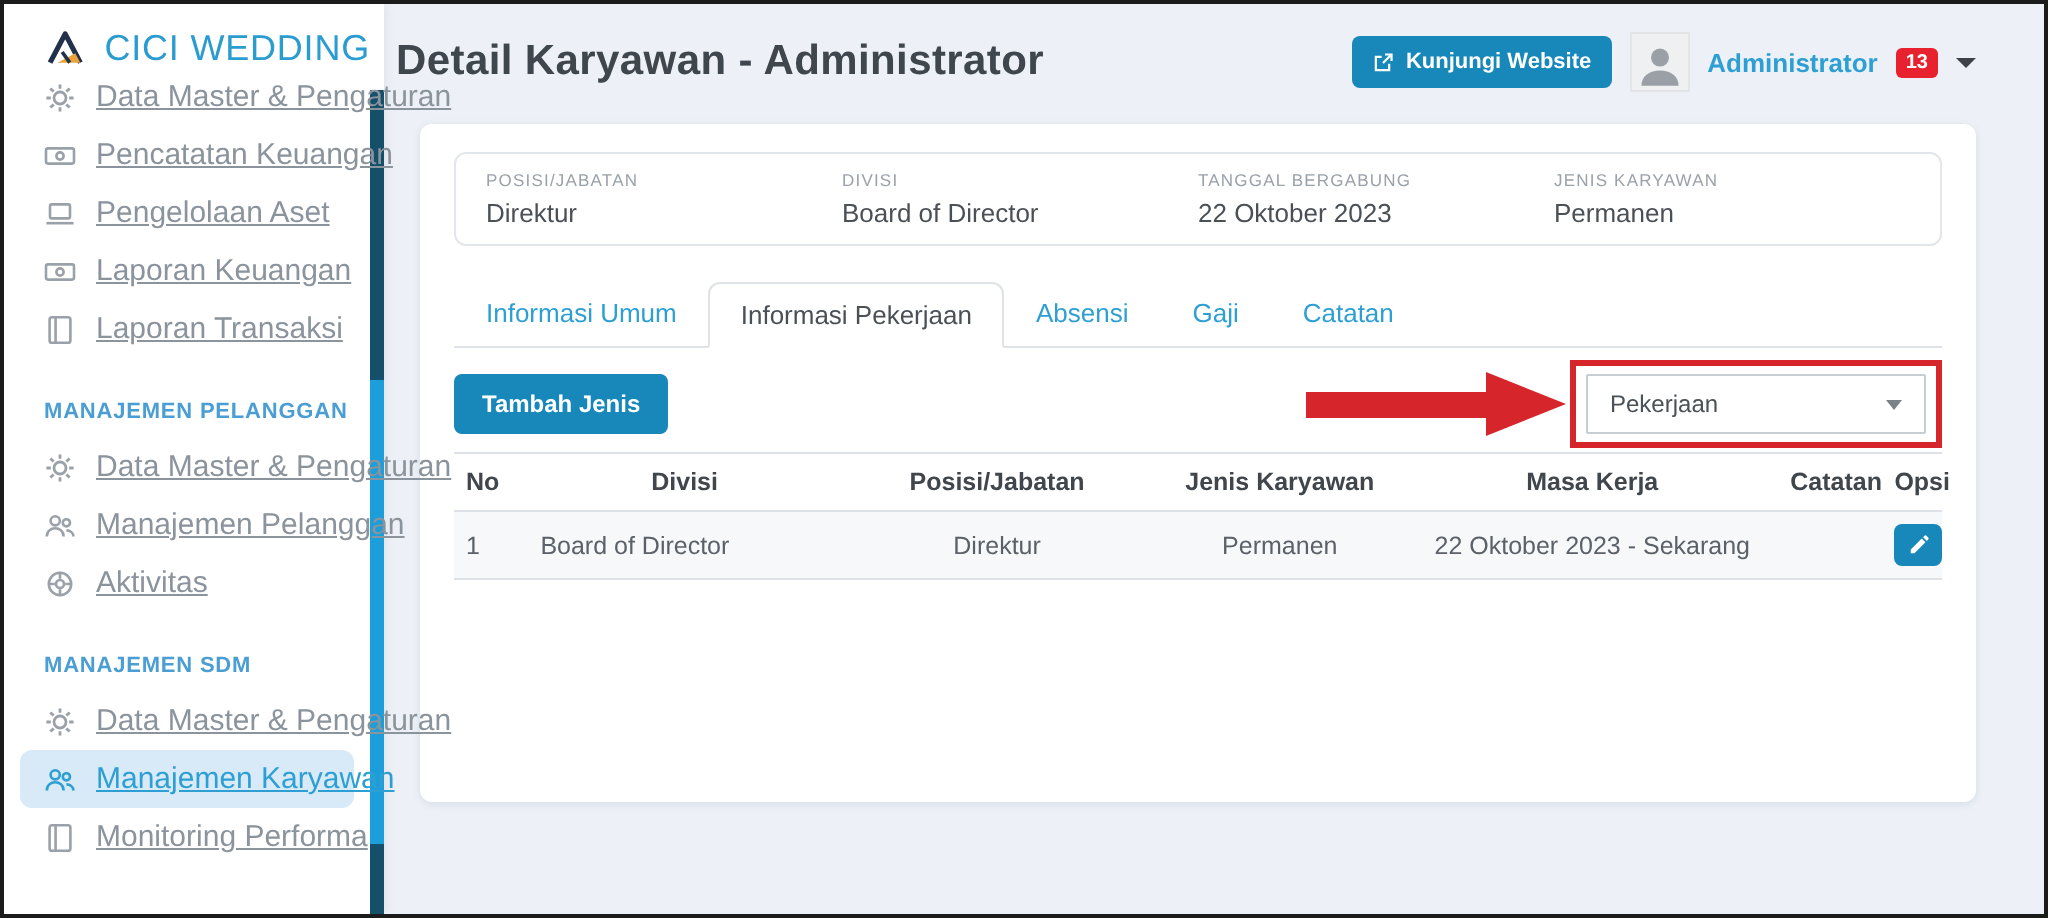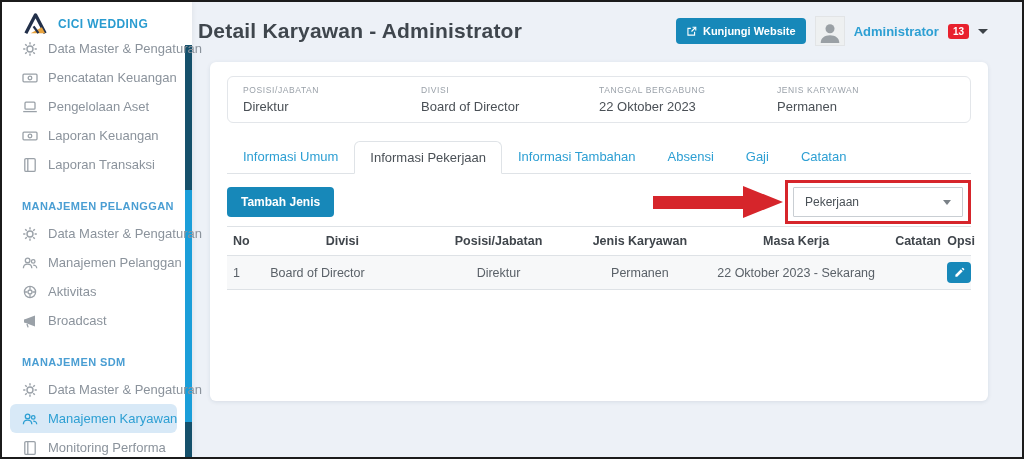--- a/index.html
+++ b/index.html
@@ -7,24 +7,24 @@
   body { font-family:"Liberation Sans","DejaVu Sans",sans-serif; background:#fff; }
 
   .frame { position:relative; width:1024px; height:459px; background:#edf1f7;
            border:2px solid #1b1b1b; overflow:hidden; }
 
   
   .sidebar { position:absolute; left:0; top:0; width:190px; height:100%;
              background:#fff; box-shadow:1px 0 5px rgba(0,0,0,.06); }
   .logo-row { position:absolute; top:0; left:0; right:7px; height:38px; background:#fff;
               z-index:2; display:flex; align-items:center; gap:9px; padding:6px 0 0 20px; }
-  .brand-name { color:#2a9cd0; font-size:12px; font-weight:700; letter-spacing:.4px; white-space:nowrap; }
+  .brand-name { color:#2a9cd0; font-size:18px; font-weight:400; letter-spacing:.4px; white-space:nowrap; }
   .side-menu { position:absolute; top:32px; left:0; right:7px; z-index:1; }
   .menu-item { height:29px; display:flex; align-items:center; gap:10px; padding-left:20px;
-               color:#8b939c; font-size:13px; white-space:nowrap; cursor:pointer; }
+               color:#8b939c; font-size:15px; white-space:nowrap; cursor:pointer;text-decoration:underline; }
   .menu-item .mi { width:16px; height:16px; flex:0 0 16px; color:#9aa1a8; }
   .menu-item.active { background:#d8e9f7; border-radius:6px; margin:0 8px; padding-left:12px;
                       color:#2d9fd3; }
   .menu-item.active .mi { color:#2d9fd3; }
   .section-header { margin-top:14px; height:26px; display:flex; align-items:center;
                     padding-left:20px; color:#4a9ed3; font-size:11px; font-weight:700;
                     letter-spacing:.4px; white-space:nowrap; }
   .side-scrollbar { position:absolute; top:43px; bottom:0; right:0; width:7px; background:#15506b; }
   .side-scrollbar .thumb { position:absolute; top:145px; left:0; width:7px; height:232px; background:#1b9ed9; }
 
@@ -221,28 +221,20 @@
         <span>Manajemen Pelanggan</span>
       </div>
       <div class="menu-item">
         <span class="mi">
             <svg>
               <use href="#i-activity"></use>
             </svg>
           </span>
         <span>Aktivitas</span>
       </div>
-      <div class="menu-item">
-        <span class="mi">
-            <svg>
-              <use href="#i-megaphone"></use>
-            </svg>
-          </span>
-        <span>Broadcast</span>
-      </div>
 
       <div class="section-header">MANAJEMEN SDM</div>
       <div class="menu-item">
         <span class="mi">
             <svg>
               <use href="#i-gear"></use>
             </svg>
           </span>
         <span>Data Master &amp; Pengaturan</span>
       </div>
@@ -315,21 +307,20 @@
         </div>
         <div>
           <div class="field-label">JENIS KARYAWAN</div>
           <div class="field-value">Permanen</div>
         </div>
       </div>
 
       <div class="tabs">
         <div class="tab">Informasi Umum</div>
         <div class="tab active">Informasi Pekerjaan</div>
-        <div class="tab">Informasi Tambahan</div>
         <div class="tab">Absensi</div>
         <div class="tab">Gaji</div>
         <div class="tab">Catatan</div>
       </div>
 
       <div class="toolbar">
         <button class="add-btn">Tambah Jenis</button>
         <div class="annot-group">
           <div class="arrow-shaft"></div>
           <div class="arrow-head"></div>

